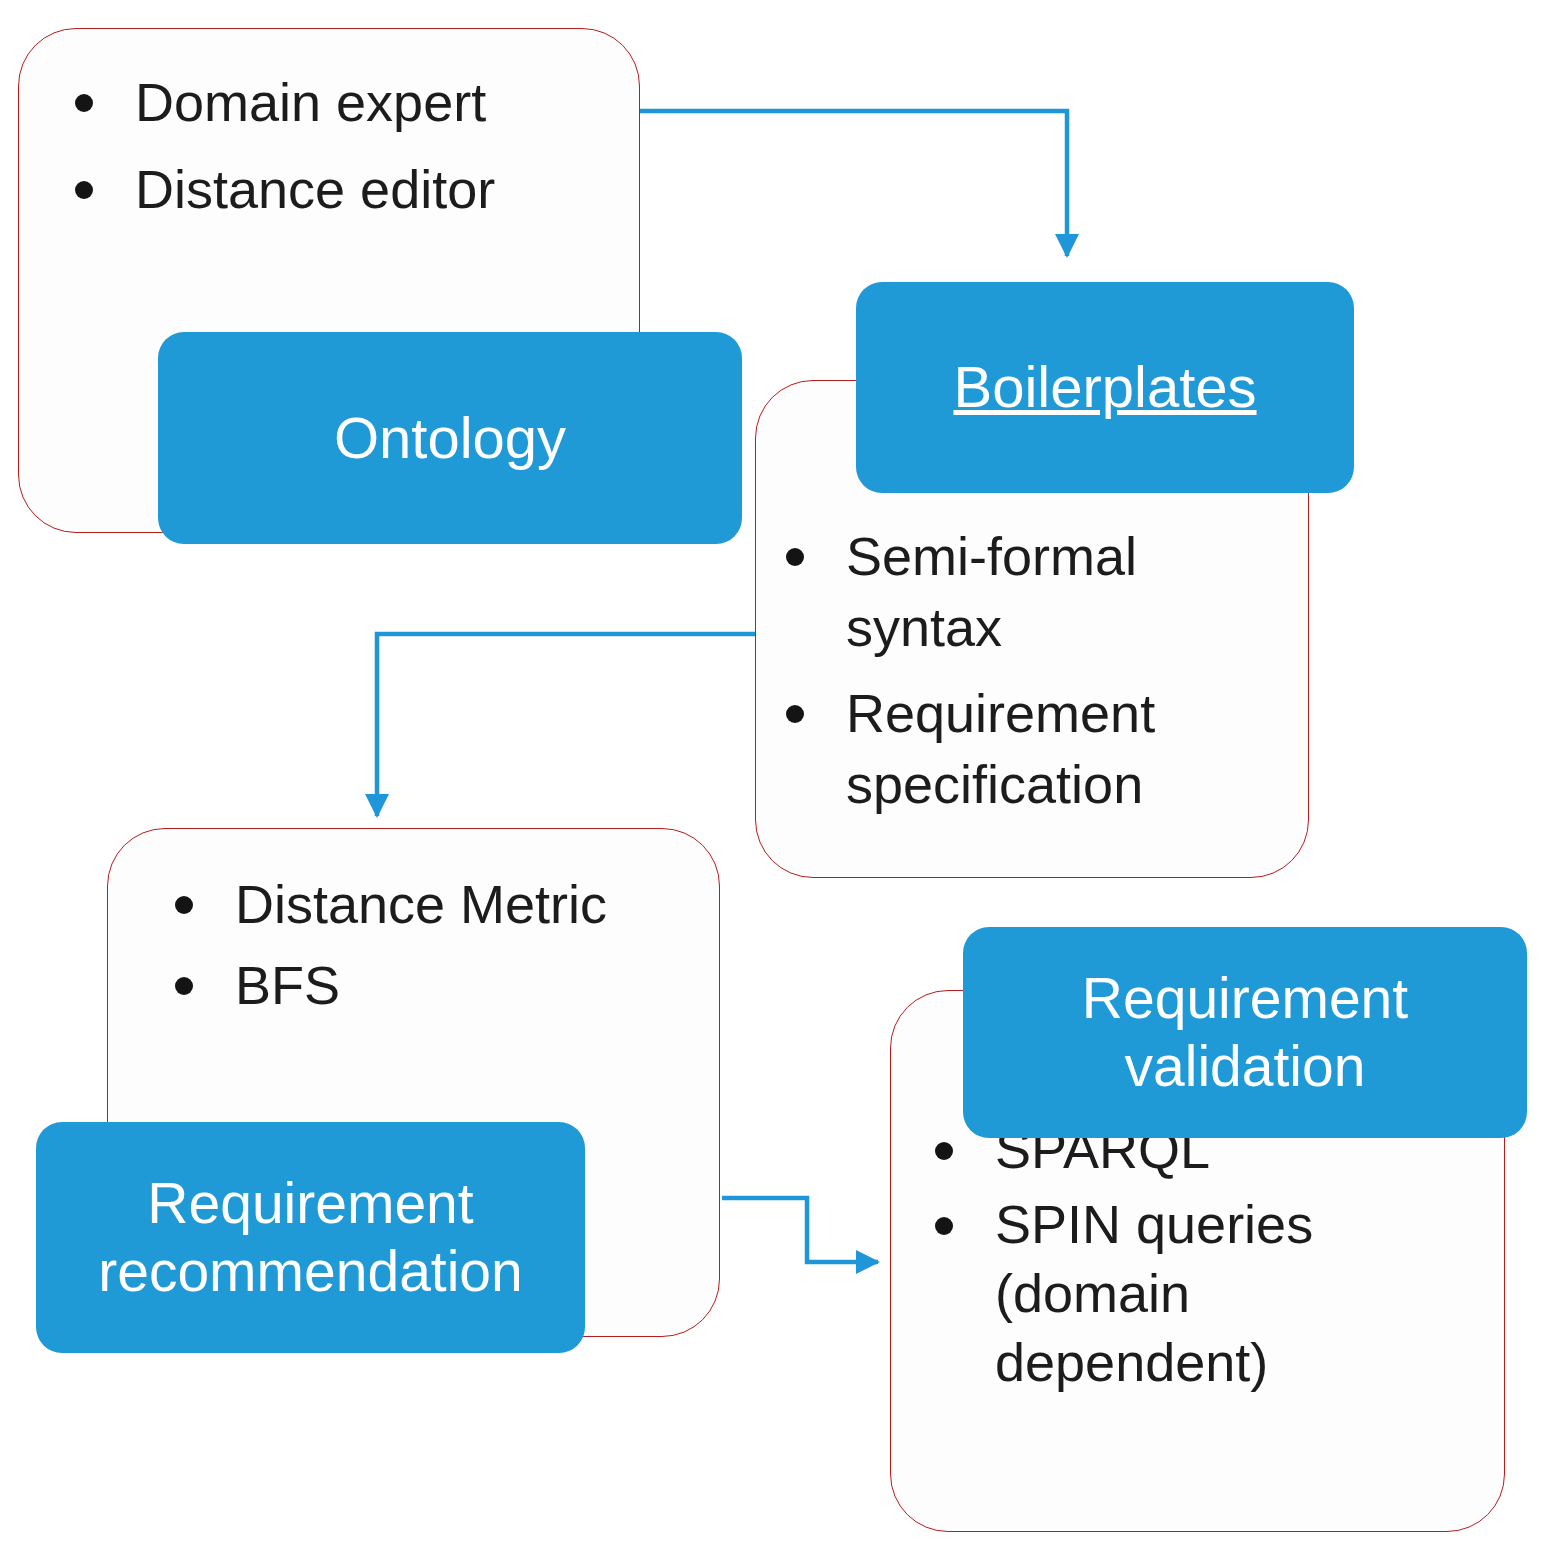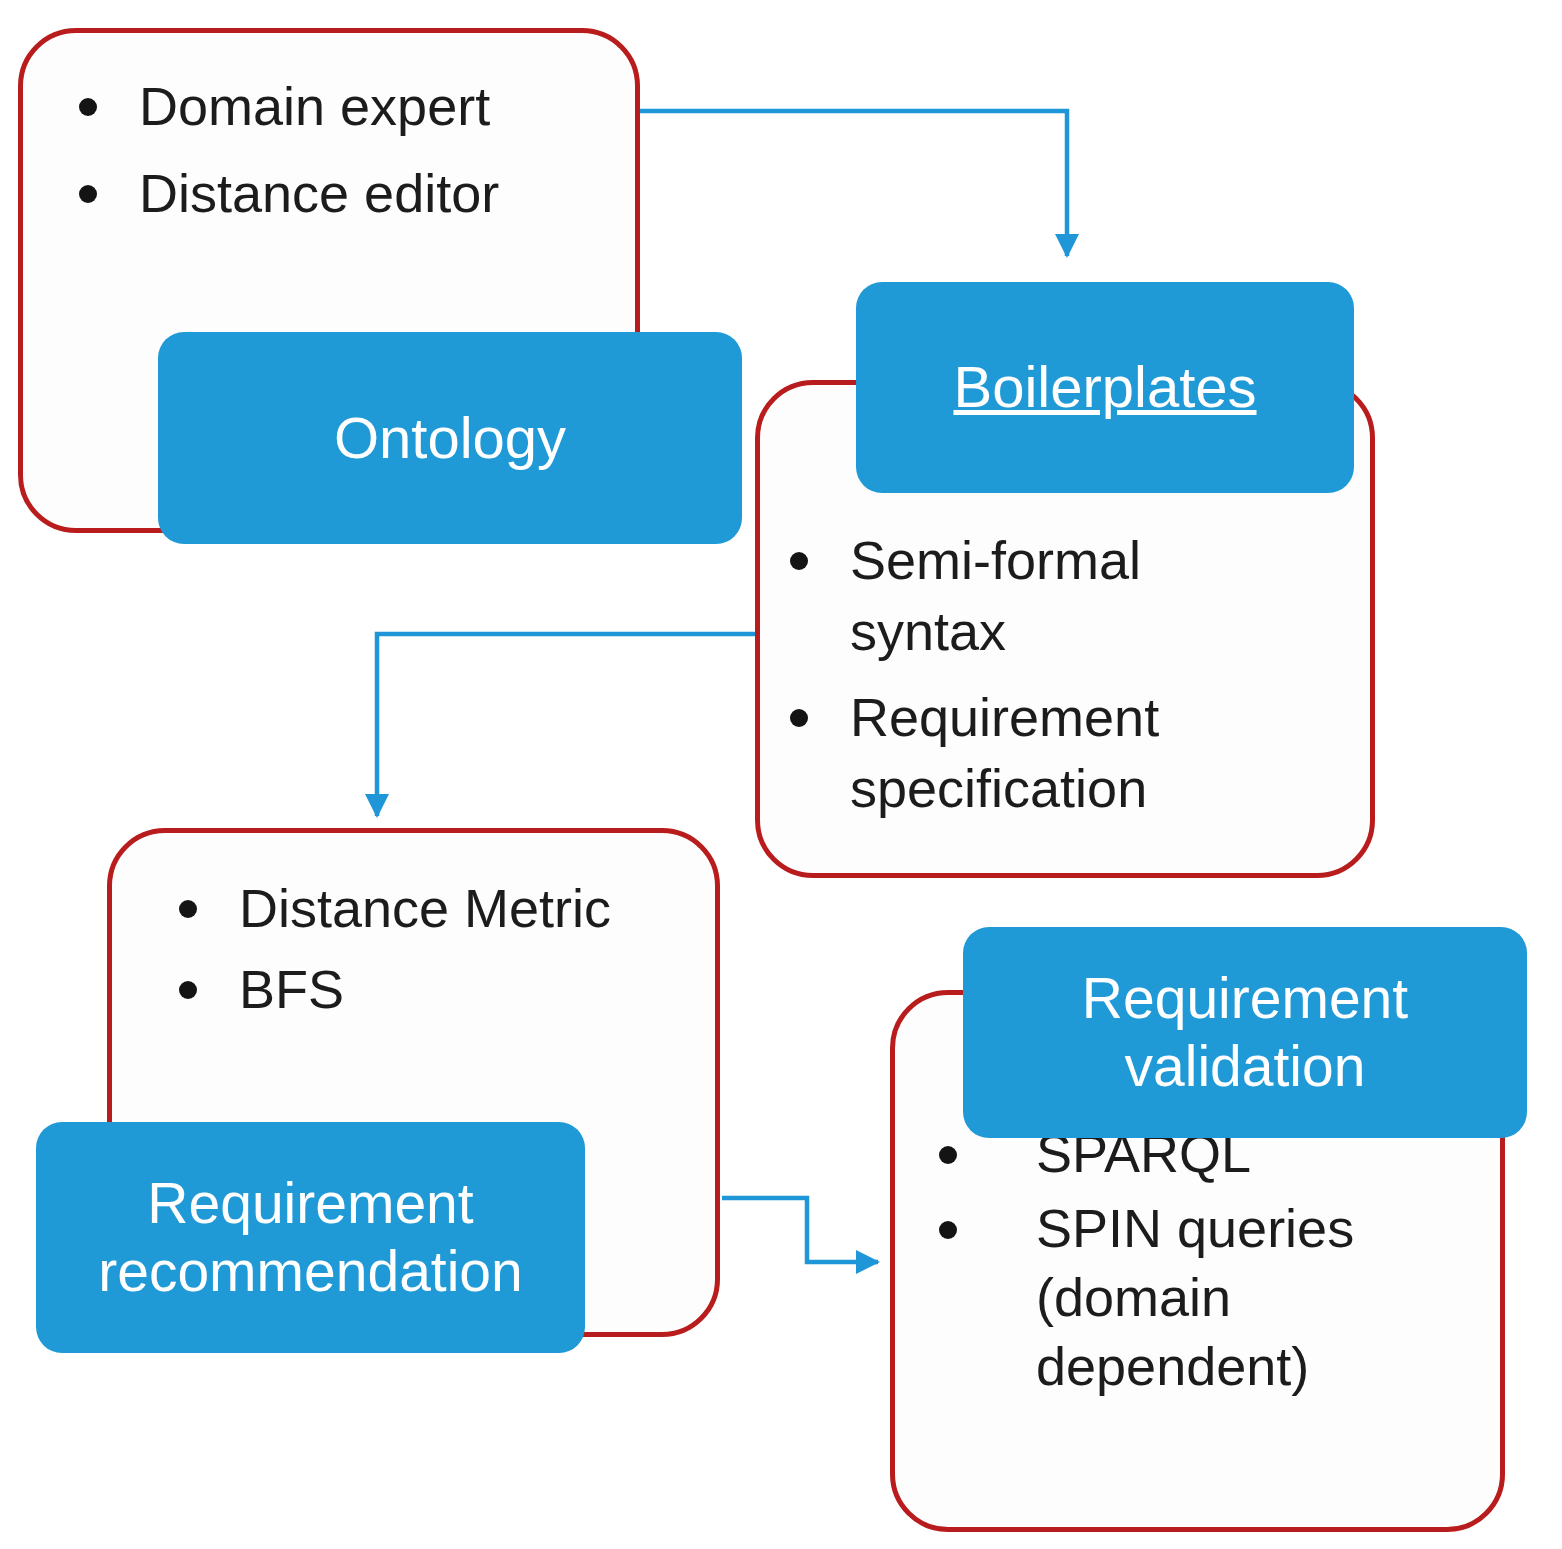--- a/index.html
+++ b/index.html
@@ -9,21 +9,21 @@
     background:#ffffff;
     font-family:"Liberation Sans", sans-serif;
     overflow:hidden;
   }
   .connectors { position:absolute; left:0; top:0; width:1562px; height:1549px; pointer-events:none; }
   .connectors polyline { fill:none; stroke:#1E96D8; stroke-width:4.5; }
 
   .wbox {
     position:absolute;
     background:#FDFDFE;
-    border:5px solid #b91c1c;
+    border:1px solid #b91c1c;
     border-radius:58px;
     box-sizing:border-box;
   }
   .nbox {
     position:absolute;
     background:#1F9AD7;
     border-radius:26px;
     color:#ffffff;
     display:flex; align-items:center; justify-content:center;
     text-align:center;
@@ -45,21 +45,21 @@
     padding-left:42px;
     font-size:54px;
     line-height:1.32;
     color:#1C1C1C;
   }
   
   #list-a .bitem { margin-bottom:16px; }
   #list-b .btxt { width:352px; }
   #list-b .bitem { margin-bottom:14px; }
   #list-c .bitem { margin-bottom:10px; }
-  #list-d .bitem { margin-bottom:6px;gap:37px; }
+  #list-d .bitem { margin-bottom:6px; }
   #list-d .btxt { width:444px; line-height:1.28; }
 </style>
 </head>
 <body>
 
 <div class="canvas">
 
   <svg class="connectors" viewBox="0 0 1562 1549" xmlns="http://www.w3.org/2000/svg">
     <defs>
       <marker id="arw" viewBox="0 0 12 12" refX="11" refY="6" markerWidth="26" markerHeight="24" orient="auto" markerUnits="userSpaceOnUse">
@@ -77,21 +77,21 @@
         <span class="dot"></span>
         <span class="btxt">Domain expert</span>
       </div>
       <div class="bitem">
         <span class="dot"></span>
         <span class="btxt">Distance editor</span>
       </div>
     </div>
   </div>
 
-  <div class="wbox" style="left:755px; top:380px; width:620px; height:498px;">
+  <div class="wbox" style="left:755px; top:380px; width:554px; height:498px;">
     <div class="blist" id="list-b" style="left:30px; top:140px;">
       <div class="bitem">
         <span class="dot"></span>
         <span class="btxt">Semi-formal syntax</span>
       </div>
       <div class="bitem">
         <span class="dot"></span>
         <span class="btxt">Requirement specification</span>
       </div>
     </div>

